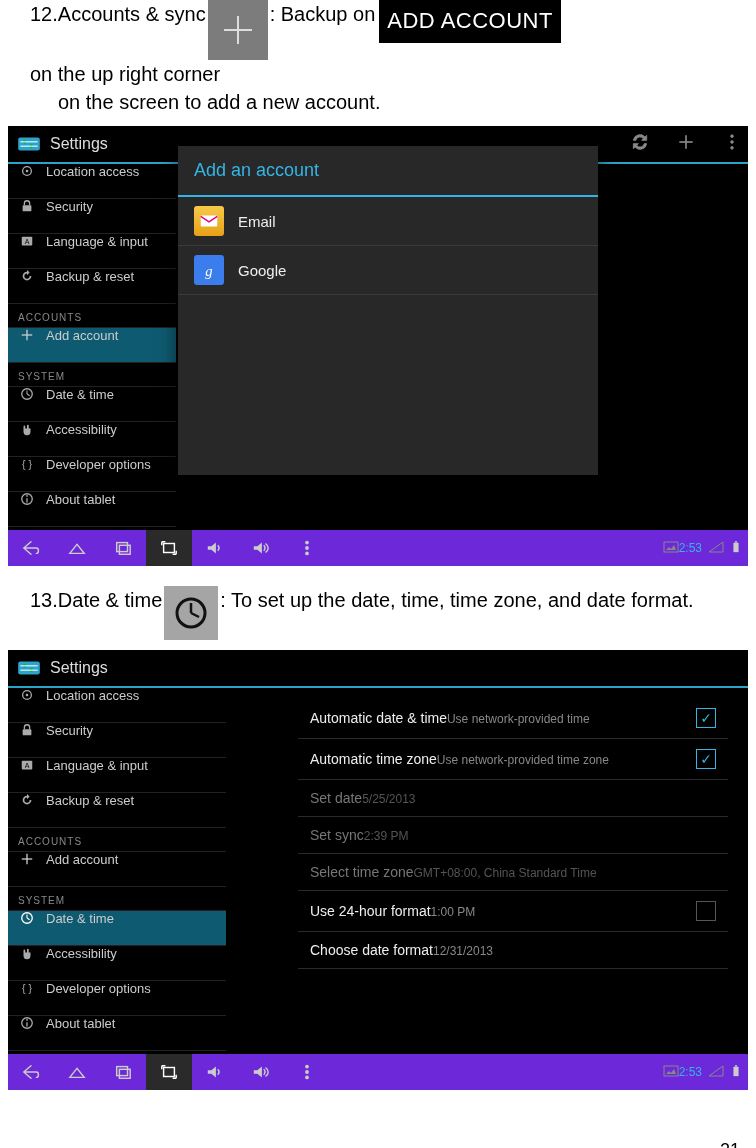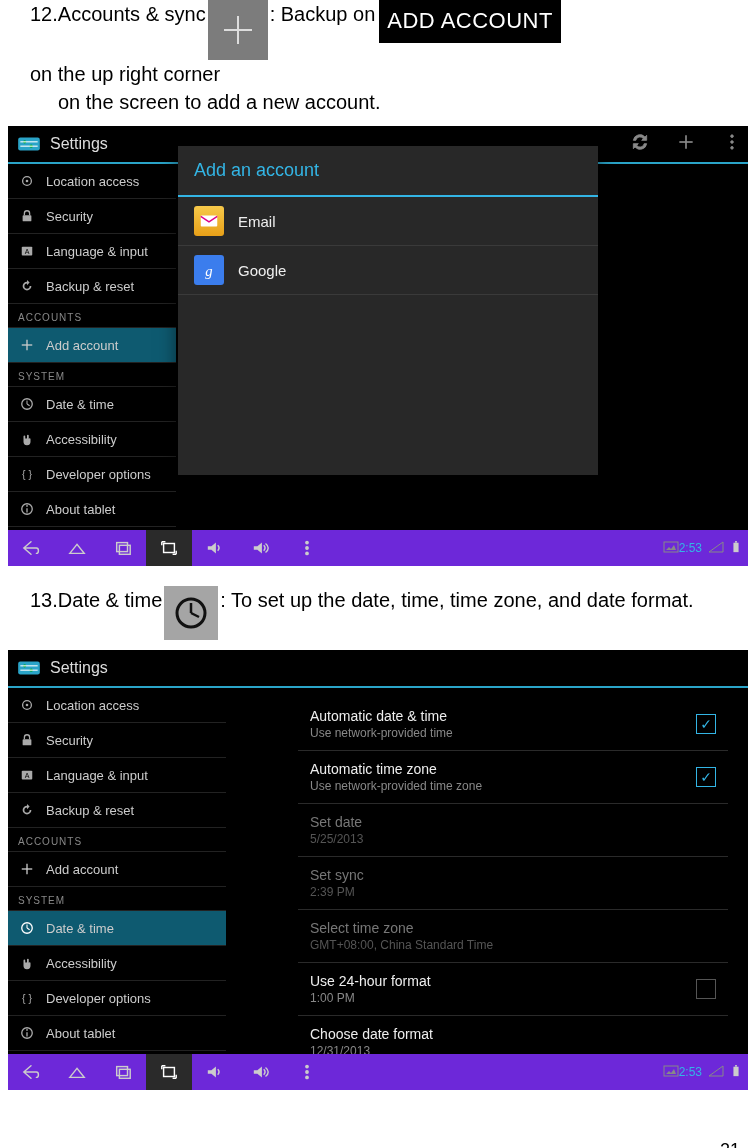--- a/index.html
+++ b/index.html
@@ -15,21 +15,21 @@
 .screenshot{margin:10px 8px;background:#000;position:relative;overflow:hidden}
 .ss1{height:440px}
 .ss2{height:440px}
 .ab-title{display:flex;align-items:center;height:36px;border-bottom:2px solid #2aa4c8}
 .ab-icon{width:30px;height:30px;margin:0 6px;display:flex;align-items:center;justify-content:center}
 .ab-icon svg{width:26px;height:26px}
 .ab-label{color:#ddd;font-size:16px}
 .ab-actions{position:absolute;right:6px;top:0;height:36px;display:flex;align-items:center;gap:26px}
 .ab-act svg{width:20px;height:20px;stroke:#888;fill:none}
 .sidebar{position:absolute;left:0;top:38px;width:168px}
-.side-item{display:flex;align-items:center;height:34px;border-bottom:1px solid #222;padding-left:10px;color:#ccc;font-size:13px}
+.side-item{display:flex;height:34px;border-bottom:1px solid #222;padding-left:10px;color:#ccc;font-size:13px}
 .side-item.sel{background:#0e5a70}
 .side-ic{width:18px;display:flex;justify-content:center;margin-right:10px}
 .side-ic svg{width:14px;height:14px}
 .side-hdr{color:#888;font-size:10px;letter-spacing:1px;padding:8px 0 4px 10px;border-bottom:1px solid #222}
 .wifi-col{position:absolute;left:560px;top:46px;display:flex;flex-direction:column;gap:32px}
 .wifi-col svg{width:18px;height:14px}
 .dialog{position:absolute;left:170px;top:20px;width:420px;background:#282828;box-shadow:0 4px 18px rgba(0,0,0,.6)}
 .dlg-title{color:#33b5e5;font-size:18px;padding:14px 16px;border-bottom:2px solid #33b5e5}
 .dlg-item{display:flex;align-items:center;height:48px;border-bottom:1px solid #3a3a3a;padding-left:16px;color:#eee;font-size:15px}
 .dlg-ic{width:30px;height:30px;margin-right:14px;display:flex;align-items:center;justify-content:center;border-radius:3px}
@@ -37,21 +37,21 @@
 .dlg-body{height:180px}
 .navbar{position:absolute;left:0;right:0;bottom:0;height:36px;background:#6d28d9;display:flex;align-items:center}
 .nav-ic{width:46px;display:flex;justify-content:center}
 .nav-ic svg{width:22px;height:18px;stroke:#ccc;fill:none;stroke-width:1.6}
 .nav-ic.boxed{background:#2a2a2a;height:36px;align-items:center}
 .nav-spacer{flex:1}
 .nav-time{color:#33b5e5;font-size:12px;margin-right:6px}
 .nav-right svg{width:16px;height:12px}
 .content{position:absolute;left:290px;top:48px;right:20px}
 .opt{padding:10px 12px;border-bottom:1px solid #2a2a2a;display:flex;align-items:center;justify-content:space-between}
-.opt .tx{display:flex;flex-direction:column}
+.opt .tx{display:flex;flex-direction:row}
 .opt .t{color:#eee;font-size:14px}
 .opt .s{color:#888;font-size:12px;margin-top:2px}
 .opt.dis .t{color:#777}
 .opt.dis .s{color:#555}
 .chk{width:18px;height:18px;border:1px solid #555;display:flex;align-items:center;justify-content:center}
 .chk.on{border-color:#33b5e5}
 .chk.on::after{content:"✓";color:#33b5e5;font-size:14px}
 .page-num{text-align:right;padding:40px 16px 10px 0;font-size:18px}
 </style>
 </head>

